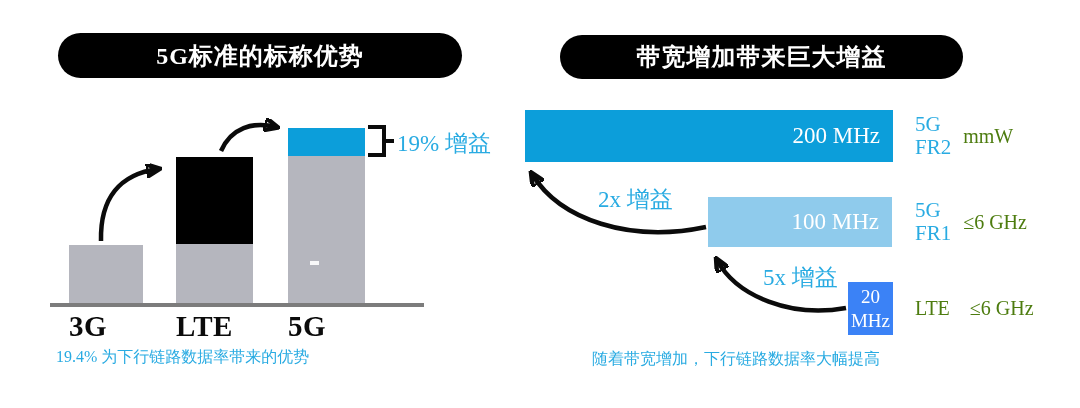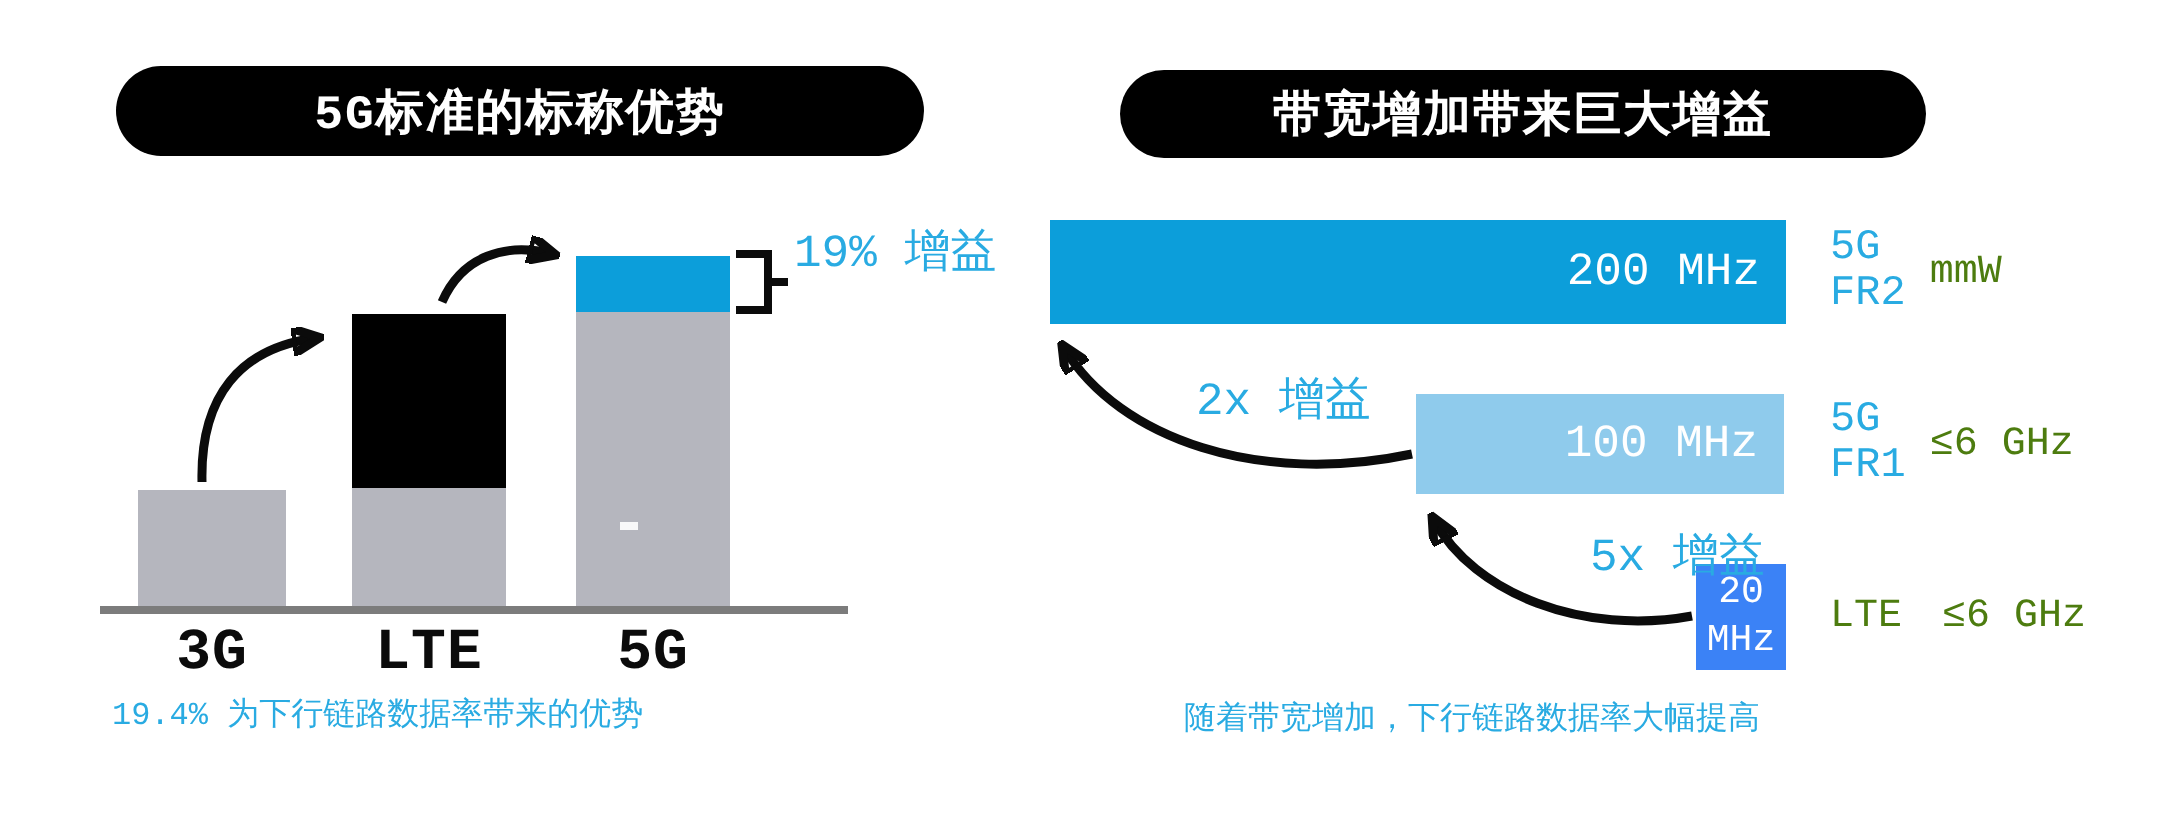--- a/index.html
+++ b/index.html
@@ -11,21 +11,21 @@
     --pill-black: #000000;
   }
   * { margin: 0; padding: 0; box-sizing: border-box; }
   html, body { background: #ffffff; }
   #canvas {
     position: relative;
     width: 1080px;
     height: 408px;
     background: #ffffff;
     overflow: hidden;
-    font-family: Liberation Mono, monospace;
+    font-family: Liberation Serif, serif;
   }
 
   
   .pill {
     position: absolute;
     background: var(--pill-black);
     border-radius: 23px;
     color: #ffffff;
     font-size: 24px;
     font-weight: bold;
@@ -48,33 +48,32 @@
 
   .baseline {
     position: absolute;
     left: 50px; top: 303px; width: 374px; height: 4px;
     background: var(--baseline-gray);
   }
 
   .xlabel {
     position: absolute;
     top: 310px;
-    text-align: center;
     font-size: 29px;
     font-weight: bold;
     color: #0b0b0b;
     letter-spacing: 0.5px;
   }
   .xlabel-3g  { left: 69px;  width: 74px; }
   .xlabel-lte { left: 176px; width: 77px; }
   .xlabel-5g  { left: 288px; width: 77px; }
 
   .gain-19 {
     position: absolute;
-    left: 397px; top: 110px;
+    left: 397px; top: 128px;
     font-size: 23px;
     font-weight: 500;
     color: var(--text-blue);
     white-space: nowrap;
     text-align: right;
   }
 
   .caption {
     position: absolute;
     font-size: 16px;
@@ -126,21 +125,21 @@
   .spectrum { font-size: 20px; color: #4d7c0f; font-weight: 500; }
 
   .gain-label {
     position: absolute;
     font-size: 23px;
     font-weight: 500;
     color: var(--text-blue);
     white-space: nowrap;
   }
   .gain-2x { left: 598px; top: 184px; }
-  .gain-5x { left: 763px; top: 262px; margin-left: 32px; }
+  .gain-5x { left: 763px; top: 262px; }
 
   
   #overlay {
     position: absolute;
     left: 0; top: 0;
     width: 1080px; height: 408px;
     pointer-events: none;
   }
   #overlay path {
     fill: none;

